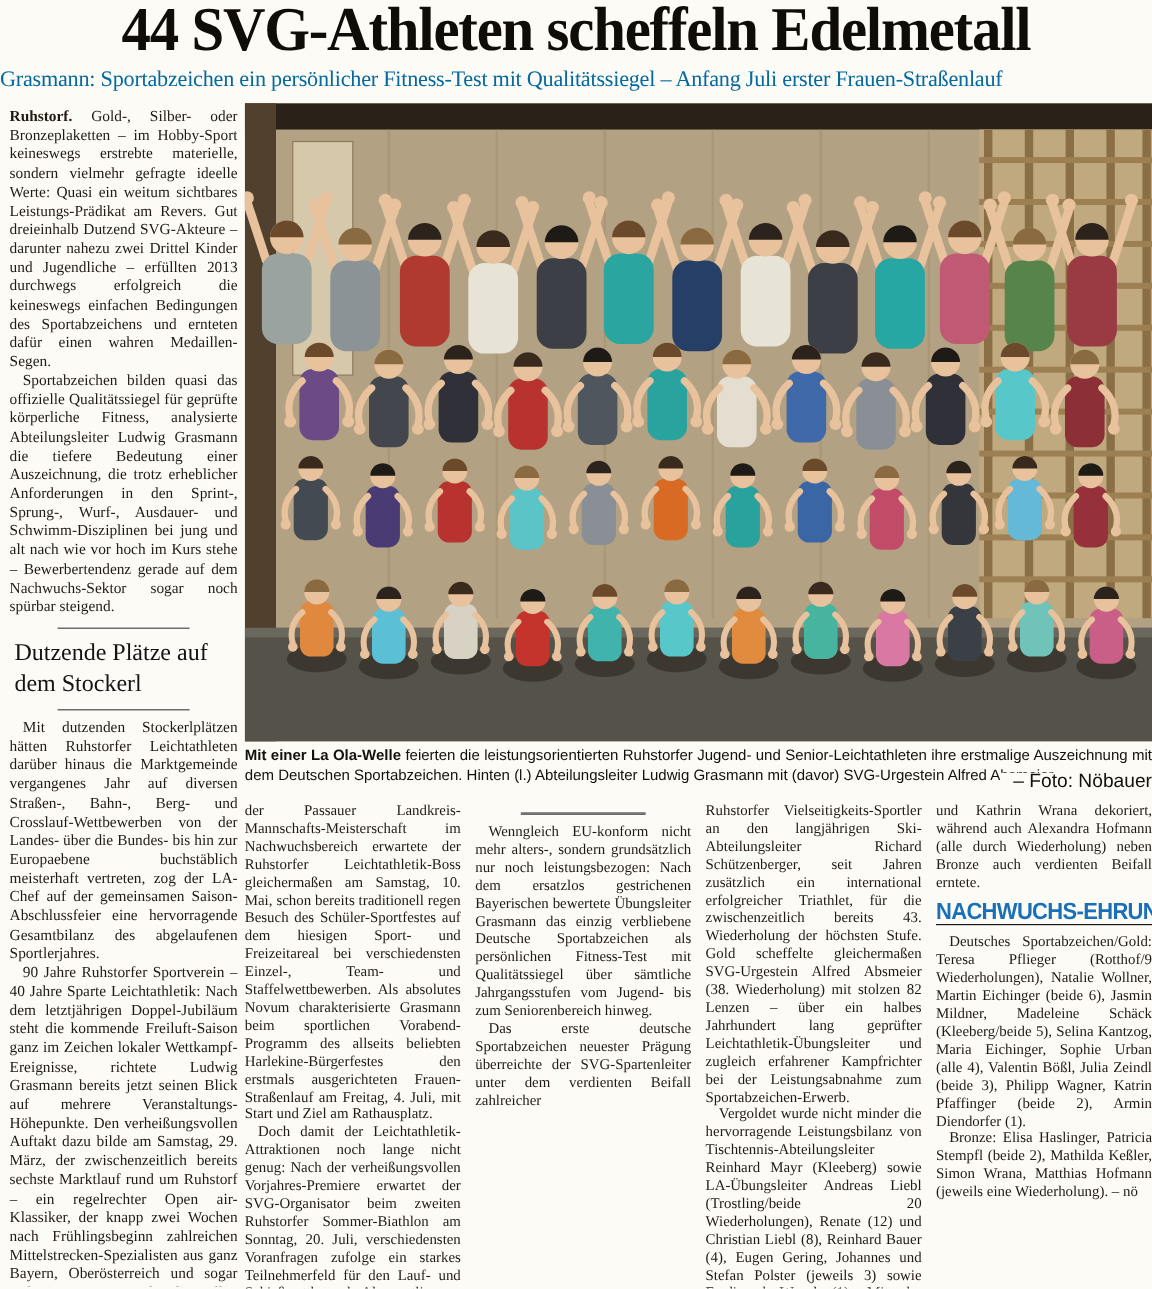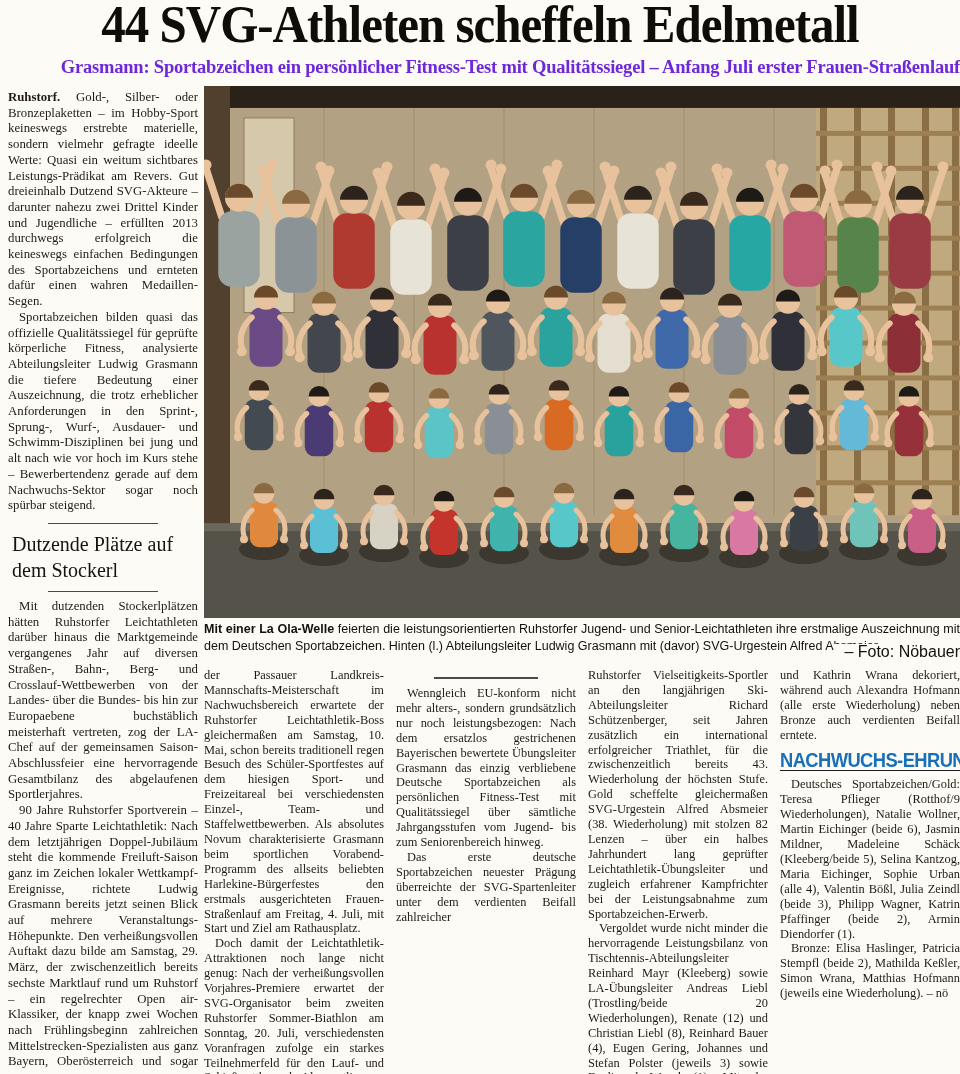--- a/index.html
+++ b/index.html
@@ -10,23 +10,22 @@
     font-family:"Liberation Serif", serif;
   }
   
   .headline {
     margin-top:-4px;
     text-align:center; font-weight:bold; font-size:49px; line-height:1.1;
     letter-spacing:-1px; transform:scaleY(1.06); transform-origin:top center;
     color:#100c08;
   }
   .subheadline {
-    text-align:right; font-size:18.5px; margin-top:7px; color:#6d28d9;
+    text-align:left; font-size:18.5px; margin-top:7px; color:#0369a1;
     letter-spacing:-0.2px;
-    font-weight:bold;
   }
   
   .textcol { text-align:justify; hyphens:auto; -webkit-hyphens:auto; }
   .col1 {
     position:absolute; left:8px; top:90px; width:190px; height:982px;
     font-size:12.8px; line-height:15.7px; overflow:hidden;
   }
   .textcol p { text-indent:11px; }
   .textcol p.no-indent { text-indent:0; }
   .crosshead { text-align:left; padding:9px 0 7px; }
@@ -228,19 +227,19 @@
       <div class="rule"></div>
     </div>
     <p>Wenngleich EU-konform nicht mehr alters-, sondern grundsätzlich nur noch leistungsbezogen: Nach dem ersatzlos gestrichenen Bayerischen bewertete Übungsleiter Grasmann das einzig verbliebene Deutsche Sportabzeichen als persönlichen Fitness-Test mit Qualitätssiegel über sämtliche Jahrgangsstufen vom Jugend- bis zum Seniorenbereich hinweg.</p>
     <p>Das erste deutsche Sportabzeichen neuester Prägung überreichte der SVG-Spartenleiter unter dem verdienten Beifall zahlreicher</p>
   </div>
   <div class="bcol textcol">
     <p class="no-indent">Ruhstorfer Vielseitigkeits-Sportler an den langjährigen Ski-Abteilungsleiter Richard Schützenberger, seit Jahren zusätzlich ein international erfolgreicher Triathlet, für die zwischenzeitlich bereits 43. Wiederholung der höchsten Stufe. Gold scheffelte gleichermaßen SVG-Urgestein Alfred Absmeier (38. Wiederholung) mit stolzen 82 Lenzen – über ein halbes Jahrhundert lang geprüfter Leichtathletik-Übungsleiter und zugleich erfahrener Kampfrichter bei der Leistungsabnahme zum Sportabzeichen-Erwerb.</p>
     <p>Vergoldet wurde nicht minder die hervorragende Leistungsbilanz von Tischtennis-Abteilungsleiter Reinhard Mayr (Kleeberg) sowie LA-Übungsleiter Andreas Liebl (Trostling/beide 20 Wiederholungen), Renate (12) und Christian Liebl (8), Reinhard Bauer (4), Eugen Gering, Johannes und Stefan Polster (jeweils 3) sowie Ferdinand Wenzl (1). Mit der Sportler-Ehrennadel in Silber wurden schließlich Simon Klissenbauer (3), Tanja Seil</p>
   </div>
   <div class="bcol textcol">
-    <p class="no-indent">und Kathrin Wrana dekoriert, während auch Alexandra Hofmann (alle erste Wiederholung) neben Bronze auch verdienten Beifall erntete.</p>
+    <p class="no-indent">und Kathrin Wrana dekoriert, während auch Alexandra Hofmann (alle durch Wiederholung) neben Bronze auch verdienten Beifall erntete.</p>
     <div class="kicker">NACHWUCHS-EHRUNG</div>
     <div class="kicker-rule"></div>
     <p>Deutsches Sportabzeichen/Gold: Teresa Pflieger (Rotthof/9 Wiederholungen), Natalie Wollner, Martin Eichinger (beide 6), Jasmin Mildner, Madeleine Schäck (Kleeberg/beide 5), Selina Kantzog, Maria Eichinger, Sophie Urban (alle 4), Valentin Bößl, Julia Zeindl (beide 3), Philipp Wagner, Katrin Pfaffinger (beide 2), Armin Diendorfer (1).</p>
     <p>Bronze: Elisa Haslinger, Patricia Stempfl (beide 2), Mathilda Keßler, Simon Wrana, Matthias Hofmann (jeweils eine Wiederholung). – nö</p>
   </div>
 </div>
 
 </body></html>

